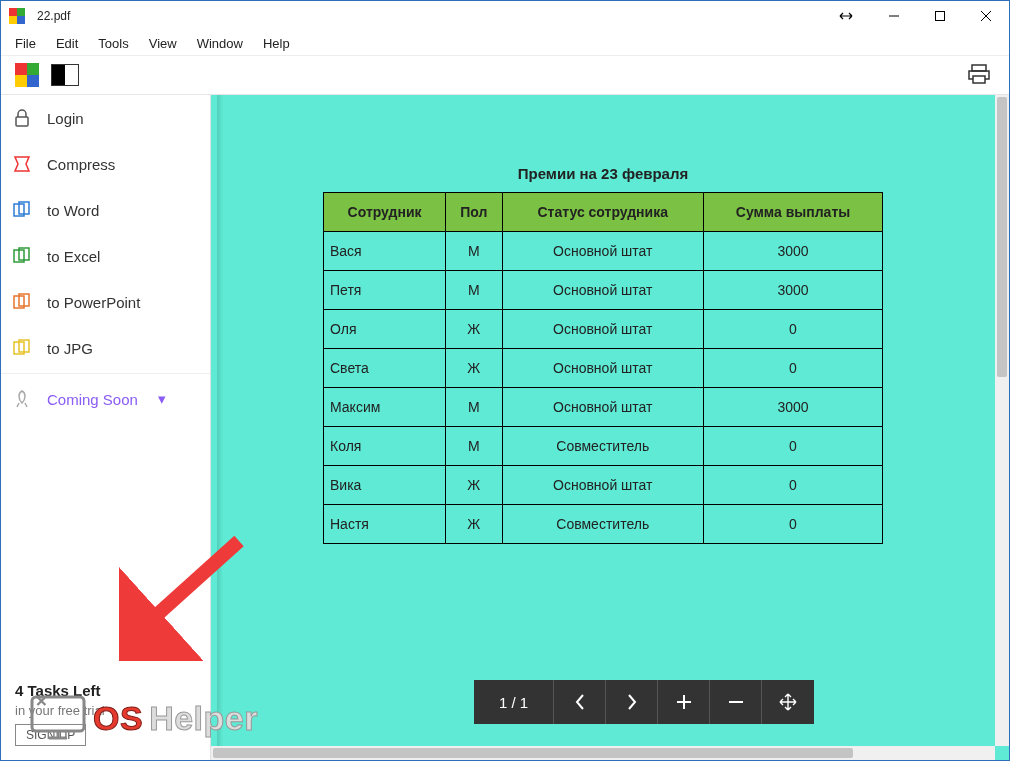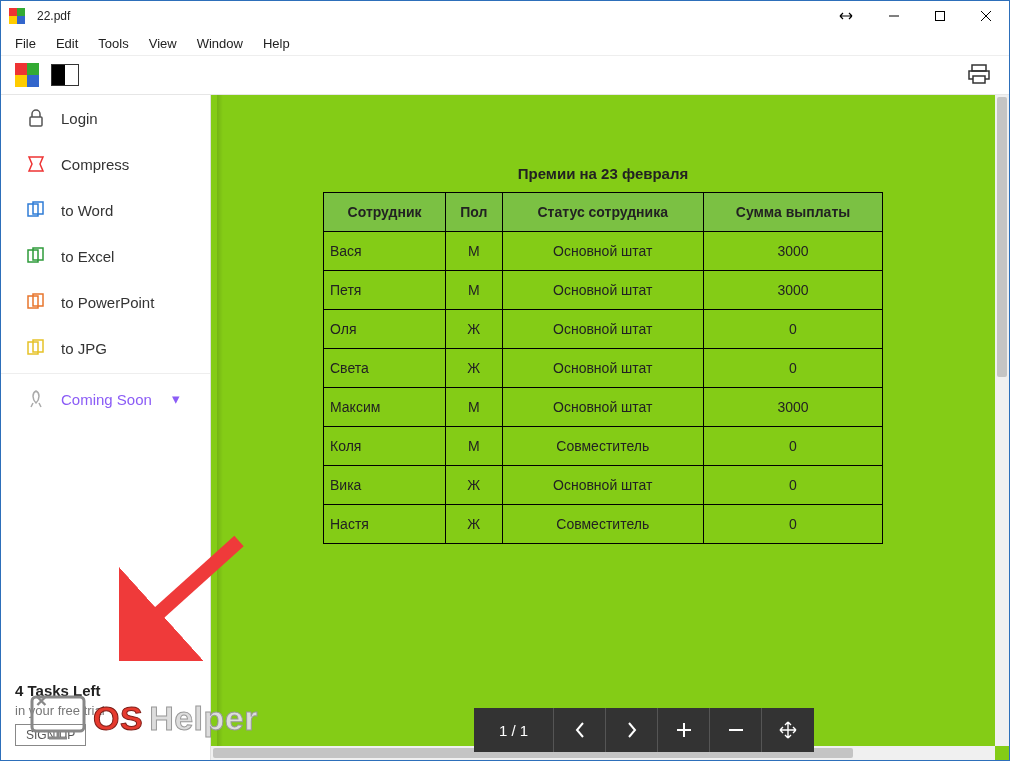--- a/index.html
+++ b/index.html
@@ -17,43 +17,43 @@
   .toolbar-left { display: flex; align-items: center; gap: 12px; }
   .logo-square { width: 24px; height: 24px; display: flex; flex-wrap: wrap; }
   .logo-square div { width: 12px; height: 12px; }
   .theme-toggle { width: 28px; height: 22px; border: 1px solid #333; display: flex; }
   .theme-toggle .half { flex: 1; }
   .theme-toggle .dark { background: #000; }
   .theme-toggle .light { background: #fff; }
   .print-icon { padding: 4px; }
   .main { display: flex; height: calc(100% - 94px); }
   .sidebar { width: 210px; display: flex; flex-direction: column; border-right: 1px solid #e0e0e0; position: relative; background:#fff; }
-  .side-item { display: flex; align-items: center; gap: 14px; padding: 12px 10px; font-size: 15px; color: #333; margin-left: 14px; }
+  .side-item { display: flex; align-items: center; gap: 14px; padding: 12px 10px; font-size: 15px; color: #333; }
   .side-icon { width: 22px; height: 22px; display: flex; align-items: center; justify-content: center; }
   .side-sep { height: 0; border-top: 1px solid #eee; margin: 2px 0; }
   .coming { color: #8b5cf6; }
   .sidebar-footer { position: absolute; bottom: 14px; left: 14px; right: 14px; }
   .tasks-left { font-weight: 600; font-size: 15px; margin-bottom: 4px; }
   .trial-text { color: #777; font-size: 13px; margin-bottom: 6px; }
   .signup-btn { border: 1px solid #888; padding: 3px 10px; font-size: 12px; color: #555; background: rgba(255,255,255,0.4); display: inline-block; }
-  .viewer { flex: 1; position: relative; background: #84cc16; text-decoration: underline; }
+  .viewer { flex: 1; position: relative; background: #5eead4; text-decoration: underline; }
   .viewer-inner { position: absolute; left: 0; right: 14px; top: 0; bottom: 14px; overflow: hidden; }
   .page-shadow { position: absolute; left: 6px; top: 0; bottom: 0; width: 6px; background: linear-gradient(to right, rgba(0,0,0,0.12), rgba(0,0,0,0)); }
   .page { width: 760px; margin: 0 auto; padding: 70px 30px 30px; }
   .doc-title { text-align: center; font-weight: bold; font-size: 15px; margin-bottom: 10px; }
   table.doc { border-collapse: collapse; width: 560px; margin: 0 auto; font-size: 14px; }
   table.doc th, table.doc td { border: 1px solid #000; padding: 11px 6px; }
   table.doc th { background: #7BC143; font-weight: bold; text-align: center; }
   table.doc td.center { text-align: center; }
   table.doc td.left { text-align: left; }
   .vscroll { position: absolute; right: 0; top: 0; bottom: 14px; width: 14px; background: #f0f0f0; }
   .vscroll .thumb { position: absolute; left: 2px; right: 2px; top: 2px; height: 280px; background: #c4c4c4; border-radius: 2px; }
   .hscroll { position: absolute; left: 0; right: 14px; bottom: 0; height: 14px; background: #f0f0f0; }
   .hscroll .thumb { position: absolute; top: 2px; bottom: 2px; left: 2px; width: 640px; background: #c4c4c4; border-radius: 2px; }
-  .pager { position: absolute; left: 50%; transform: translateX(-40%); bottom: 8px; height: 44px; display: flex; background: #333; color: #fff; }
+  .pager { position: absolute; left: 50%; transform: translateX(-40%); bottom: 36px; height: 44px; display: flex; background: #333; color: #fff; }
   .pager .cell { width: 52px; height: 44px; display: flex; align-items: center; justify-content: center; border-right: 1px solid #555; }
   .pager .cell:last-child { border-right: none; }
   .pager .pgnum { width: 80px; font-size: 15px; }
   
   .arrow-overlay { position: absolute; left: 118px; top: 520px; pointer-events: none; }
   .watermark { position: absolute; left: 28px; bottom: 18px; display: flex; align-items: center; gap: 6px; pointer-events: none; }
   .wm-monitor { width: 58px; height: 48px; }
   .wm-text { font-size: 34px; font-weight: 700; letter-spacing: 0.5px; }
   .wm-os { color: #E63A2E; -webkit-text-stroke: 1px #7a1a14; }
   .wm-helper { color: #ddd; -webkit-text-stroke: 1px #999; }

